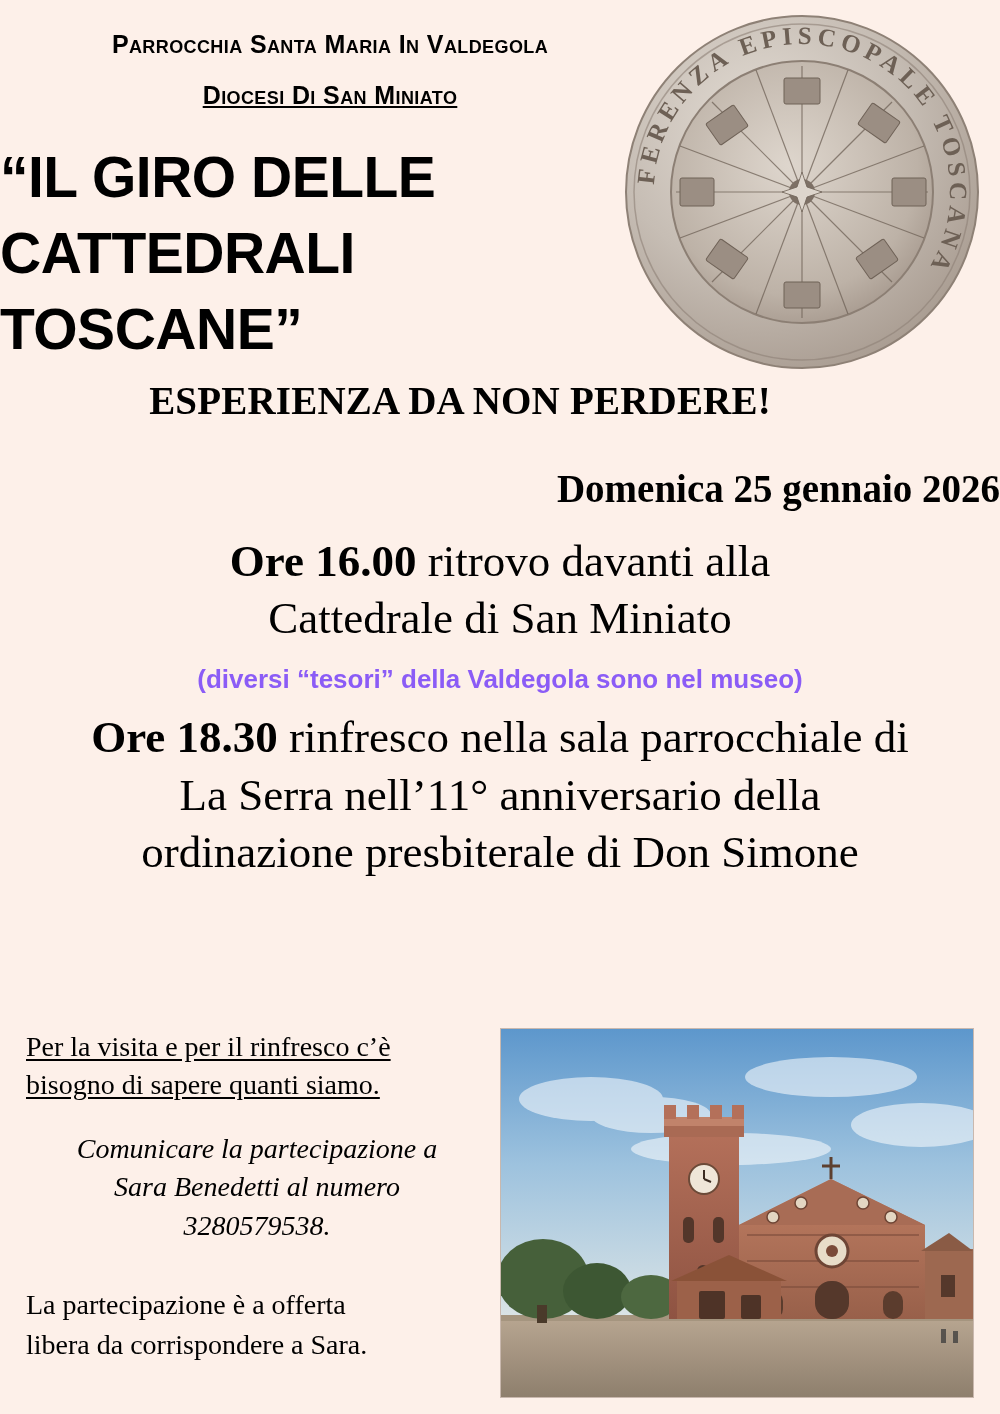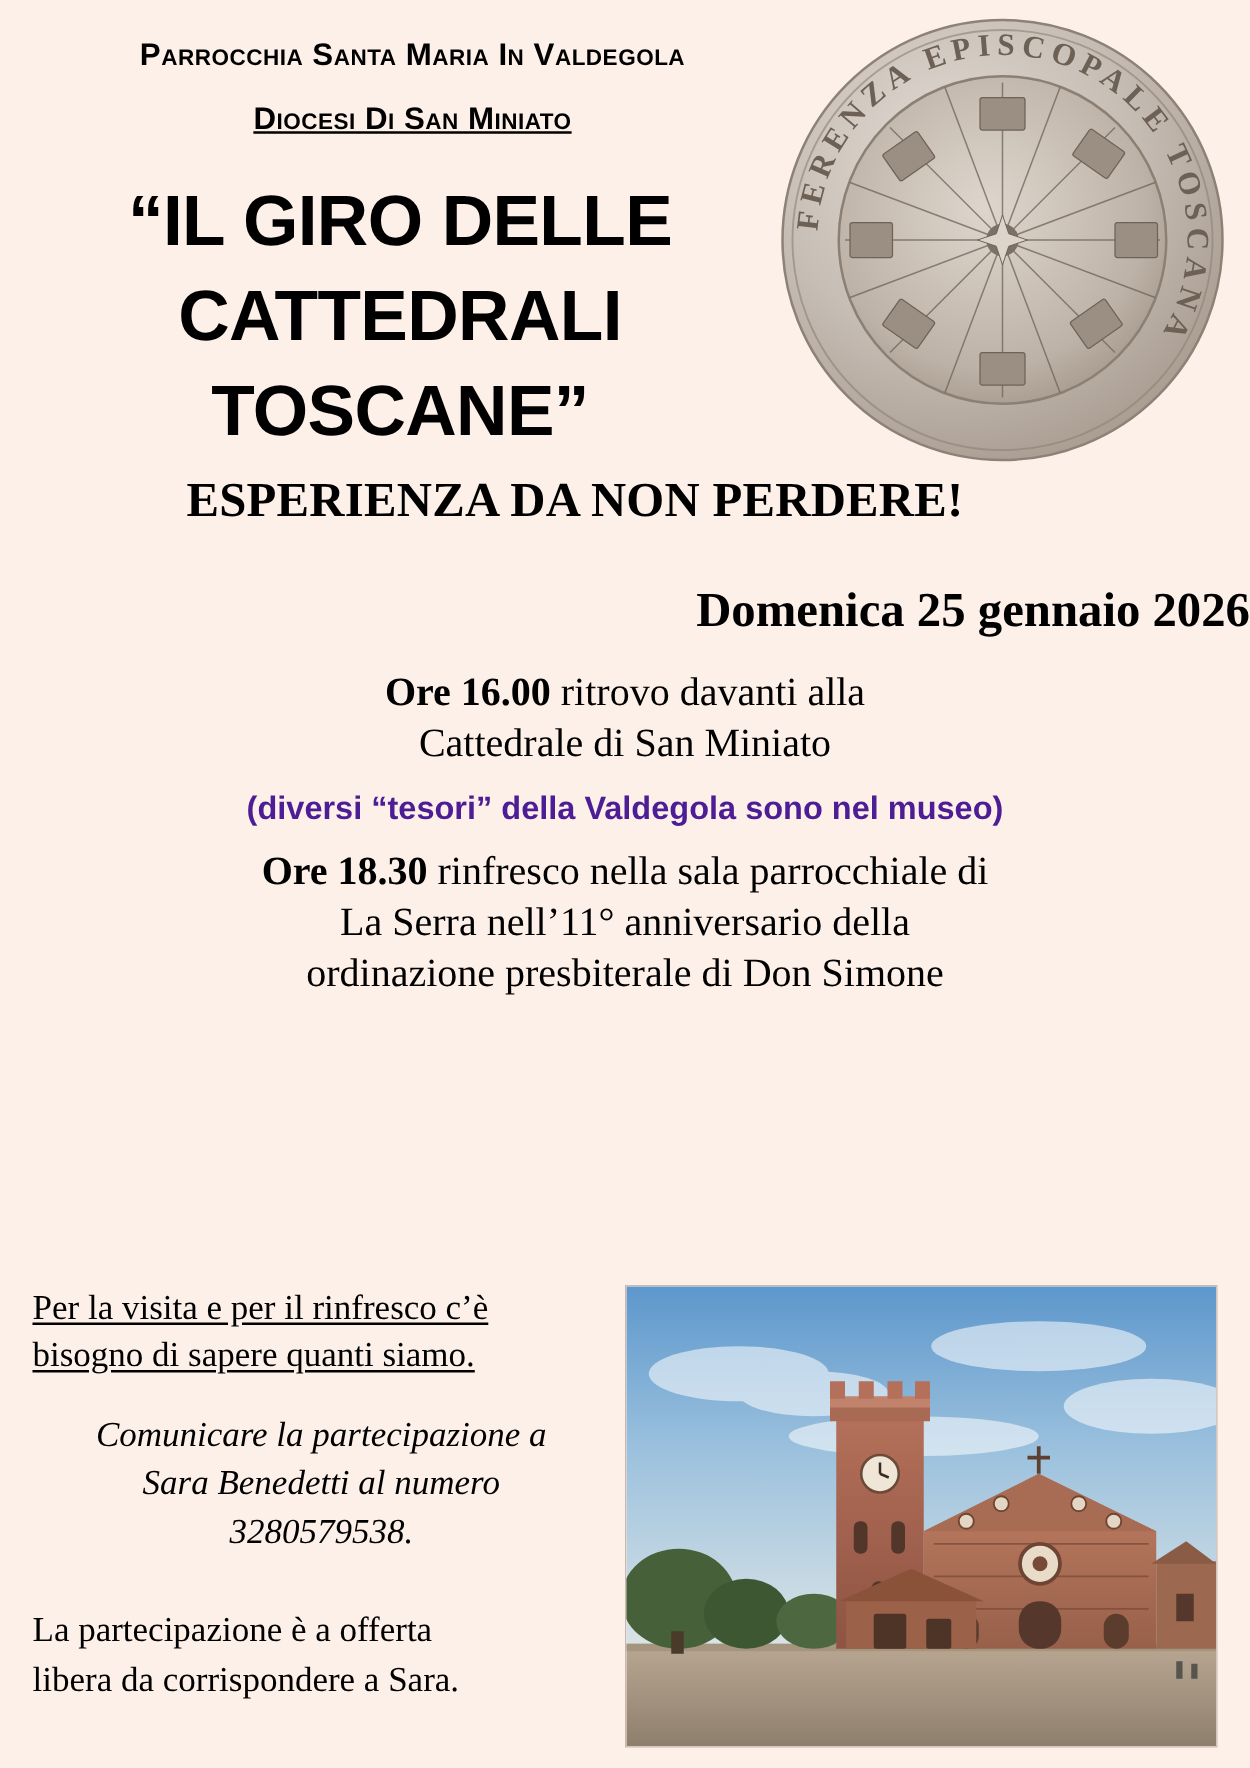--- a/index.html
+++ b/index.html
@@ -50,21 +50,21 @@
     margin-top: 22px;
     white-space: nowrap;
     text-decoration: underline;
   }
 
   .main-title {
     position: absolute;
     left: 0;
     top: 140px;
     width: 640px;
-    text-align: center;
+    text-align: left;
     font-family: "Liberation Sans", sans-serif;
     font-weight: bold;
     font-size: 57px;
     line-height: 1.33;
     letter-spacing: -0.5px;
   }
   .main-title .tl {
     display: block;
   }
 
@@ -98,29 +98,29 @@
     text-align: center;
   }
   .line-date {
     font-size: 39px;
     font-weight: bold;
     line-height: 1.1;
     margin-bottom: 22px;
     text-align: right;
   }
   .para {
-    font-size: 32px;
+    font-size: 45px;
     line-height: 1.28;
     margin-bottom: 16px;
   }
   .para b {
     font-weight: bold;
   }
   .note-red {
-    color: #4c1d95;
+    color: #8b5cf6;
     font-family: "Liberation Sans", sans-serif;
     font-weight: bold;
     font-size: 26px;
     margin-top: 10px;
     margin-bottom: 14px;
   }
 
   
   .bottom {
     position: absolute;

